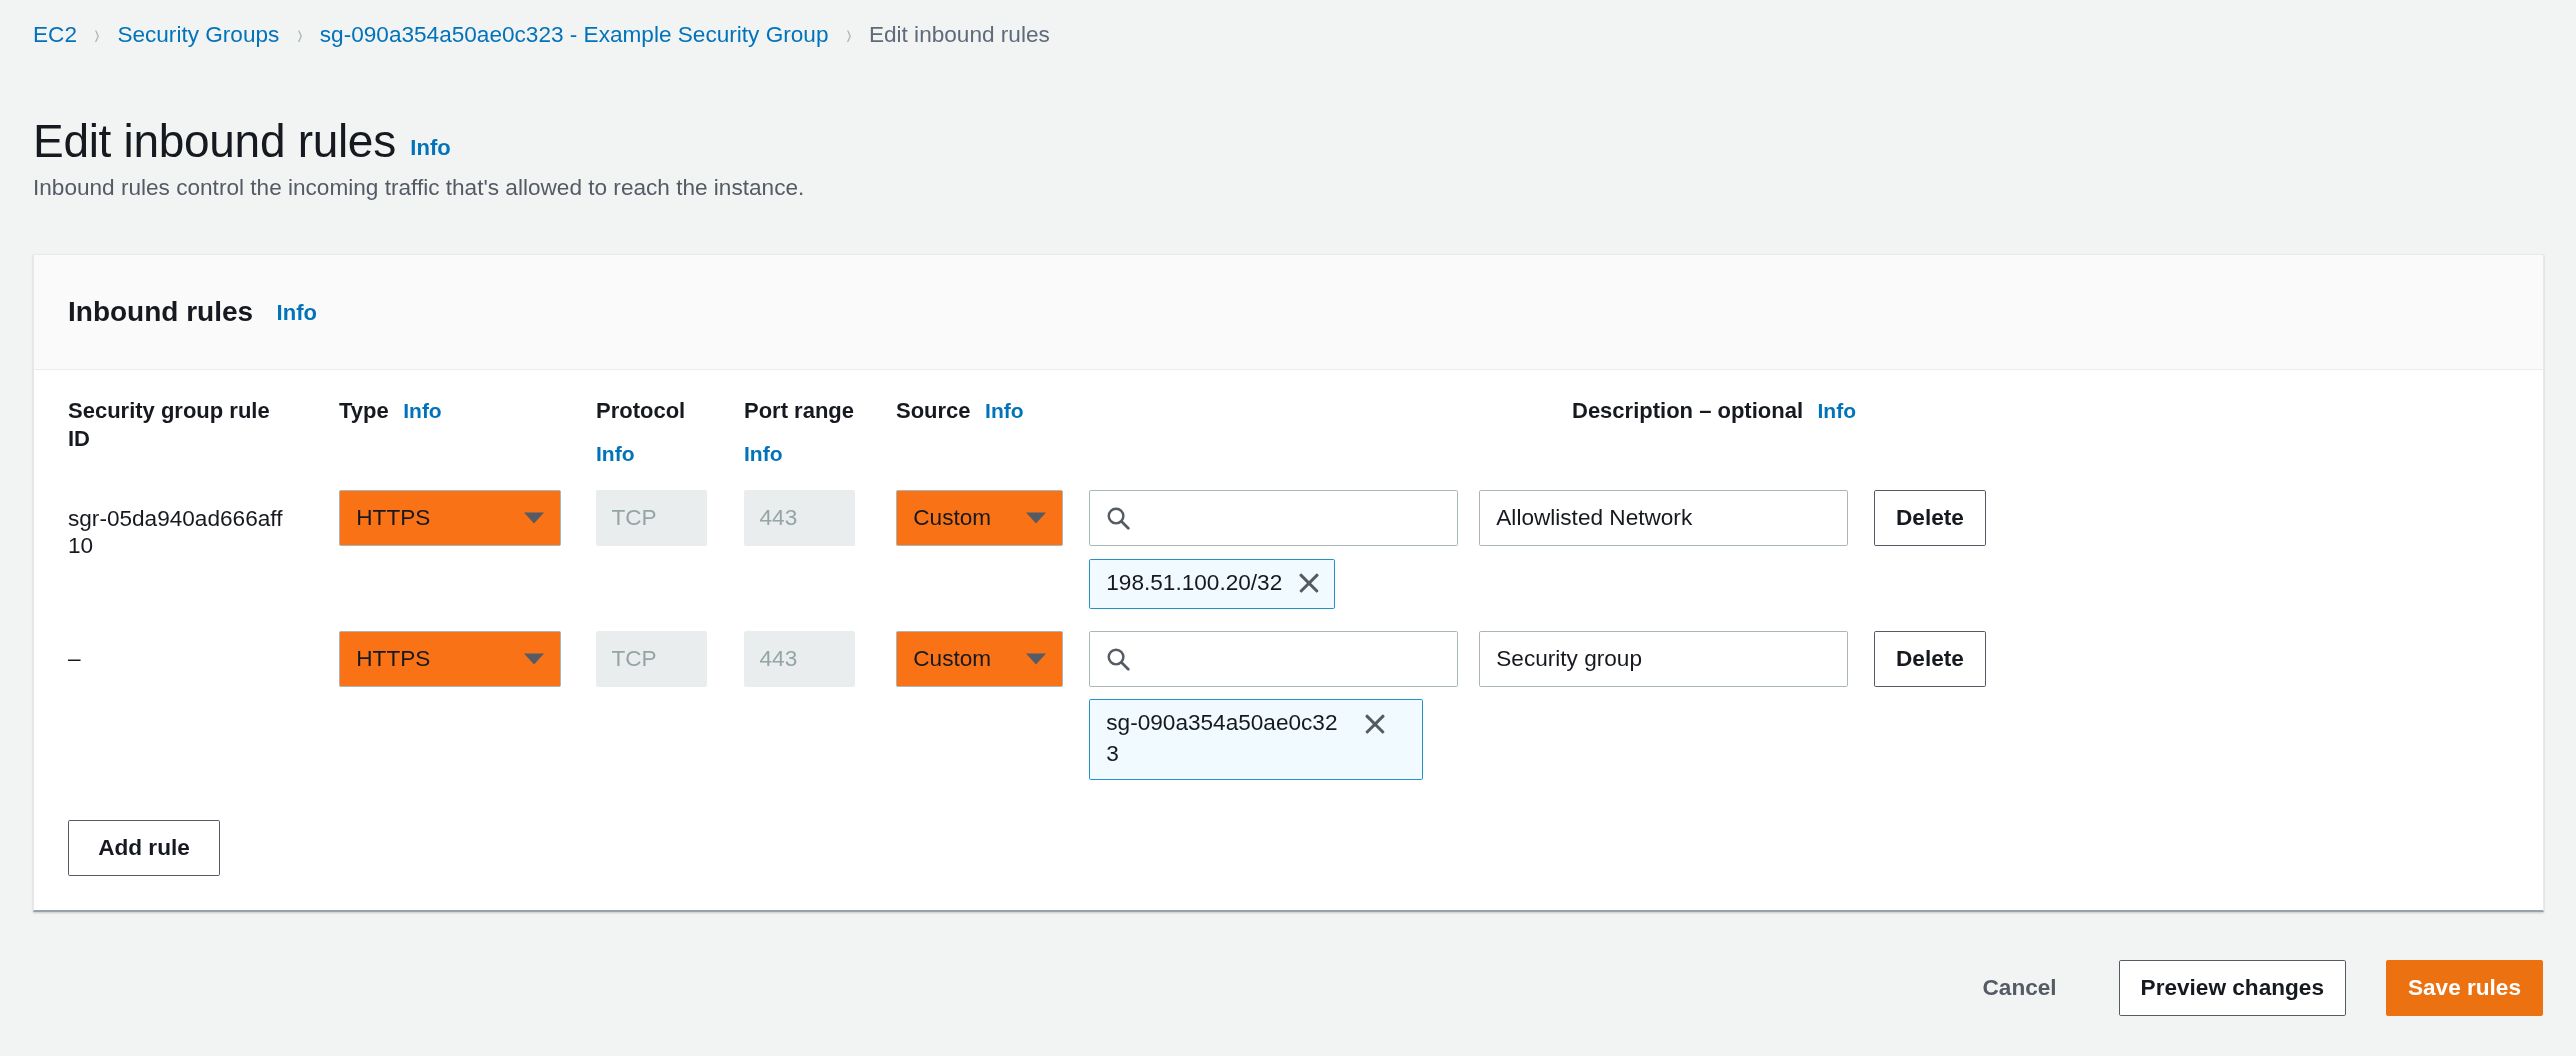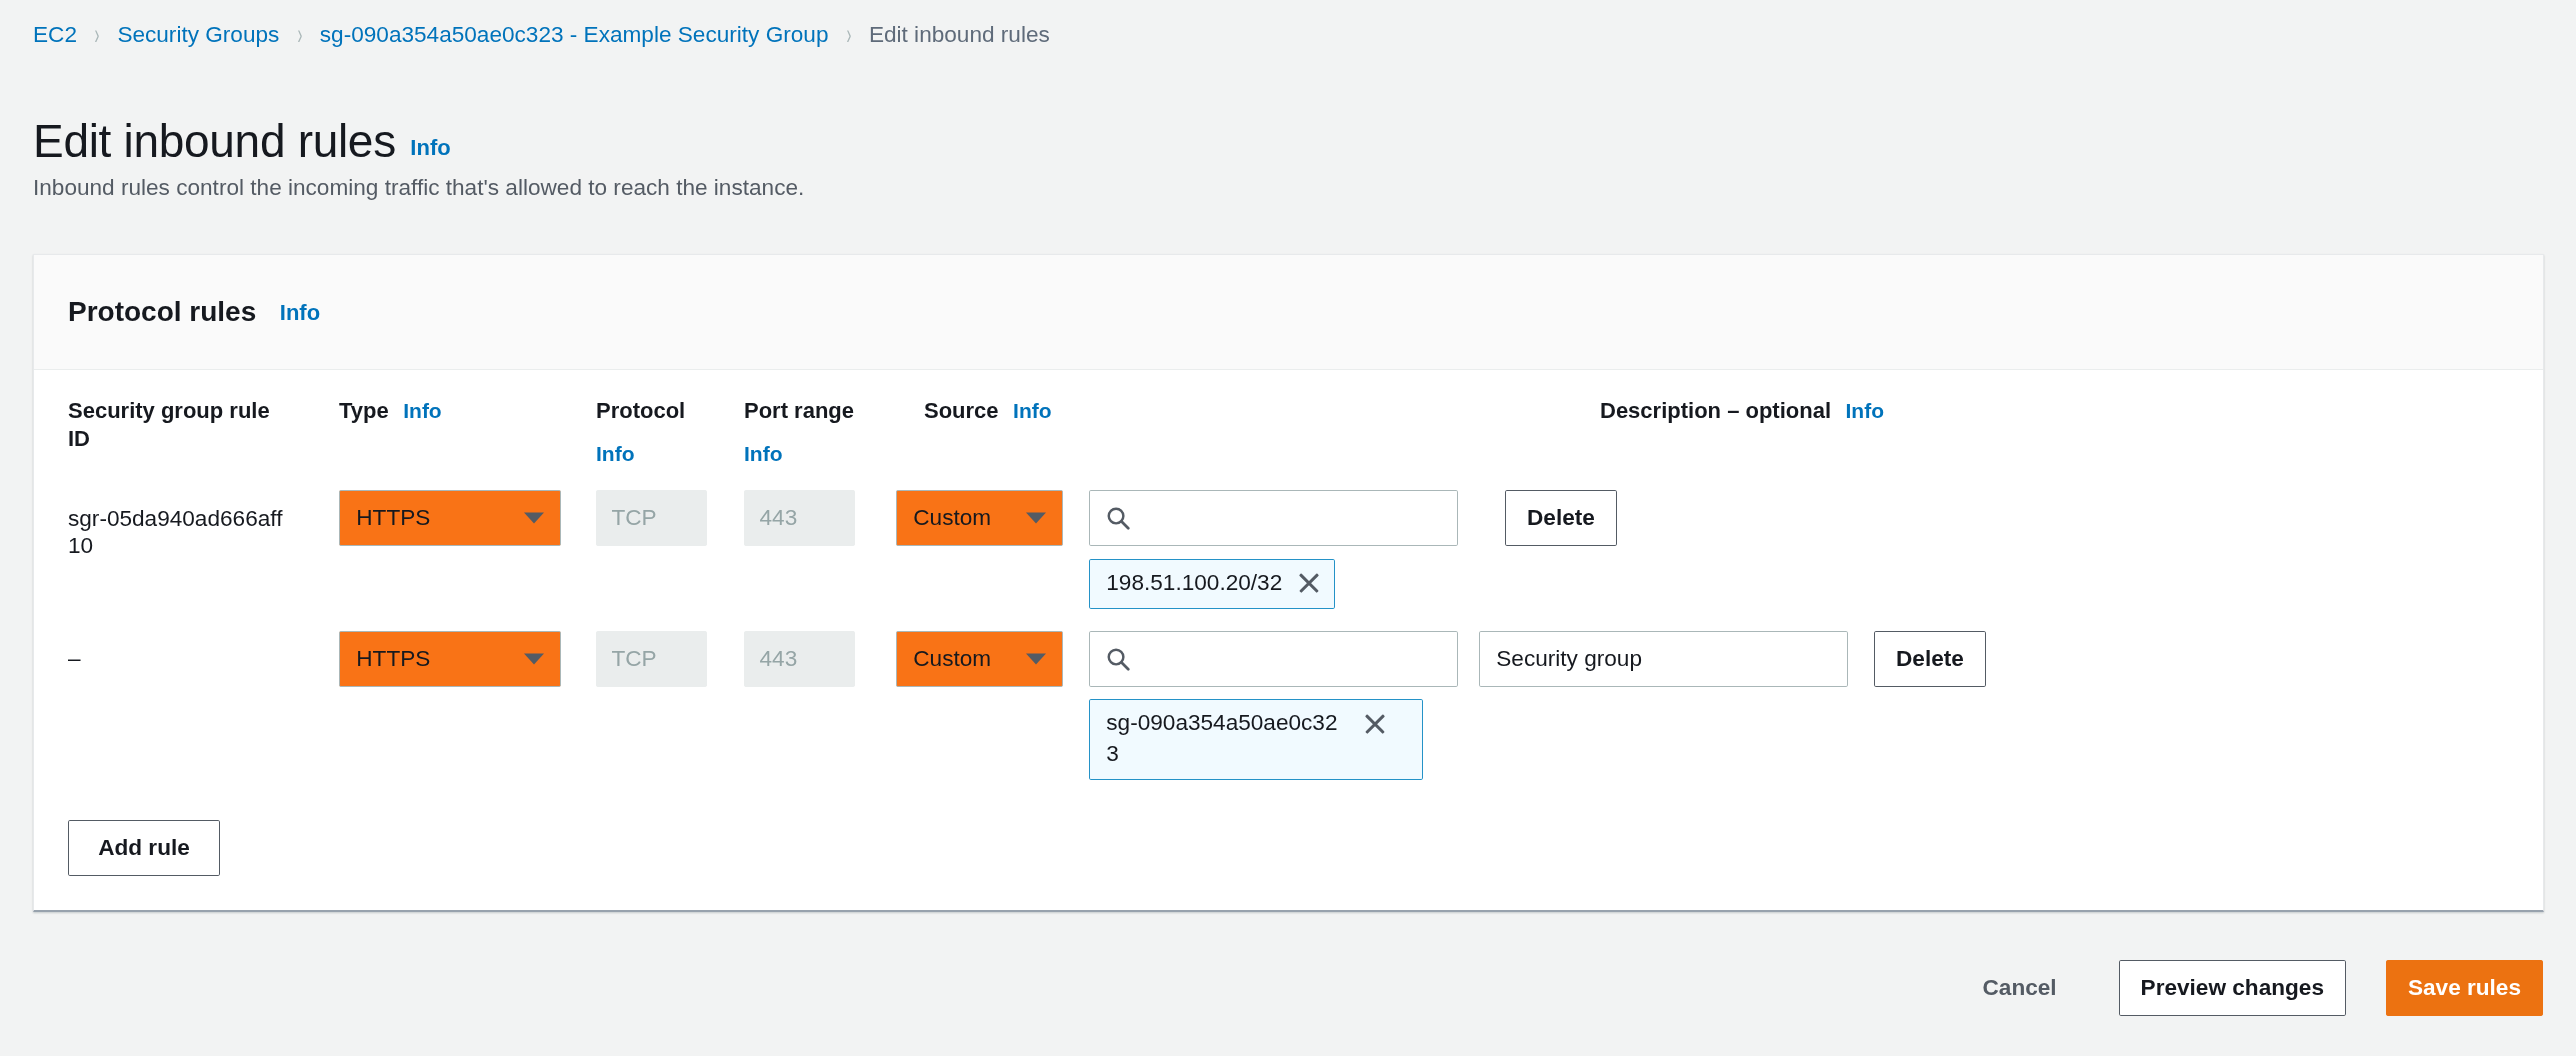--- a/index.html
+++ b/index.html
@@ -66,21 +66,21 @@
   }
   .th .info-link { font-size: 21px; }
   .th-wrap { flex-direction: row; flex-wrap: wrap; width: 100%; gap: 16px; }
   .th-wrap .info-link { flex: 0 0 100%; }
 
   
   .c-id    { width: 224px; flex: 0 0 224px; }
   .c-type  { width: 222px; flex: 0 0 222px; }
   .c-proto { width: 111px; flex: 0 0 111px; }
   .c-port  { width: 111px; flex: 0 0 111px; }
-  .c-src   { width: 337px; flex: 0 0 337px; margin-left: 28px; }
+  .c-src   { width: 337px; flex: 0 0 337px; }
   .c-desc  { width: 369px; flex: 0 0 369px; }
   .c-act   { width: 145px; flex: 0 0 145px; }
 
   .gap-10 { width: 47px; flex: 0 0 47px; }
   .gap-sm { width: 35px; flex: 0 0 35px; }
   .gap-md { width: 37px; flex: 0 0 37px; }
   .gap-src { width: 41px; flex: 0 0 41px; }
   .gap-desc { width: 37px; flex: 0 0 37px; }
 
   .trow { display: flex; align-items: flex-start; padding-top: 22px; }
@@ -174,21 +174,21 @@
   </nav>
 
   <div class="page-title-row">
     <h1 class="page-title">Edit inbound rules</h1>
     <a class="info-link" href="#">Info</a>
   </div>
   <div class="page-desc">Inbound rules control the incoming traffic that's allowed to reach the instance.</div>
 
   <section class="card">
     <div class="card-header">
-      <span class="card-title">Protocol rules</span>
+      <span class="card-title">Inbound rules</span>
       <a class="info-link" href="#">Info</a>
     </div>
 
     <div class="table">
 
       <div class="thead">
         <div class="th c-id">Security group rule ID</div>
         <div class="gap-10"></div>
         <div class="th c-type">
           <span>Type</span>
@@ -253,20 +253,25 @@
               <line x1="10.2" y1="10.2" x2="14.6" y2="14.6" stroke="#545b64" stroke-width="1.8" stroke-linecap="round"></line>
             </svg>
             <span class="sb-text"></span>
           </div>
           <div class="token">
             <span class="token-label">198.51.100.20/32</span>
             <span class="token-dismiss"></span>
           </div>
         </div>
         <div style="flex:0 0 21px;width:21px"></div>
+        <div class="c-desc">
+          <div class="input">
+            <span>Allowlisted Network</span>
+          </div>
+        </div>
         <div style="flex:0 0 26px;width:26px"></div>
         <div class="c-act">
           <div class="btn btn-normal">Delete</div>
         </div>
       </div>
 
       <div class="trow">
         <div class="c-id rule-id">–</div>
         <div class="gap-10"></div>
         <div class="c-type">

